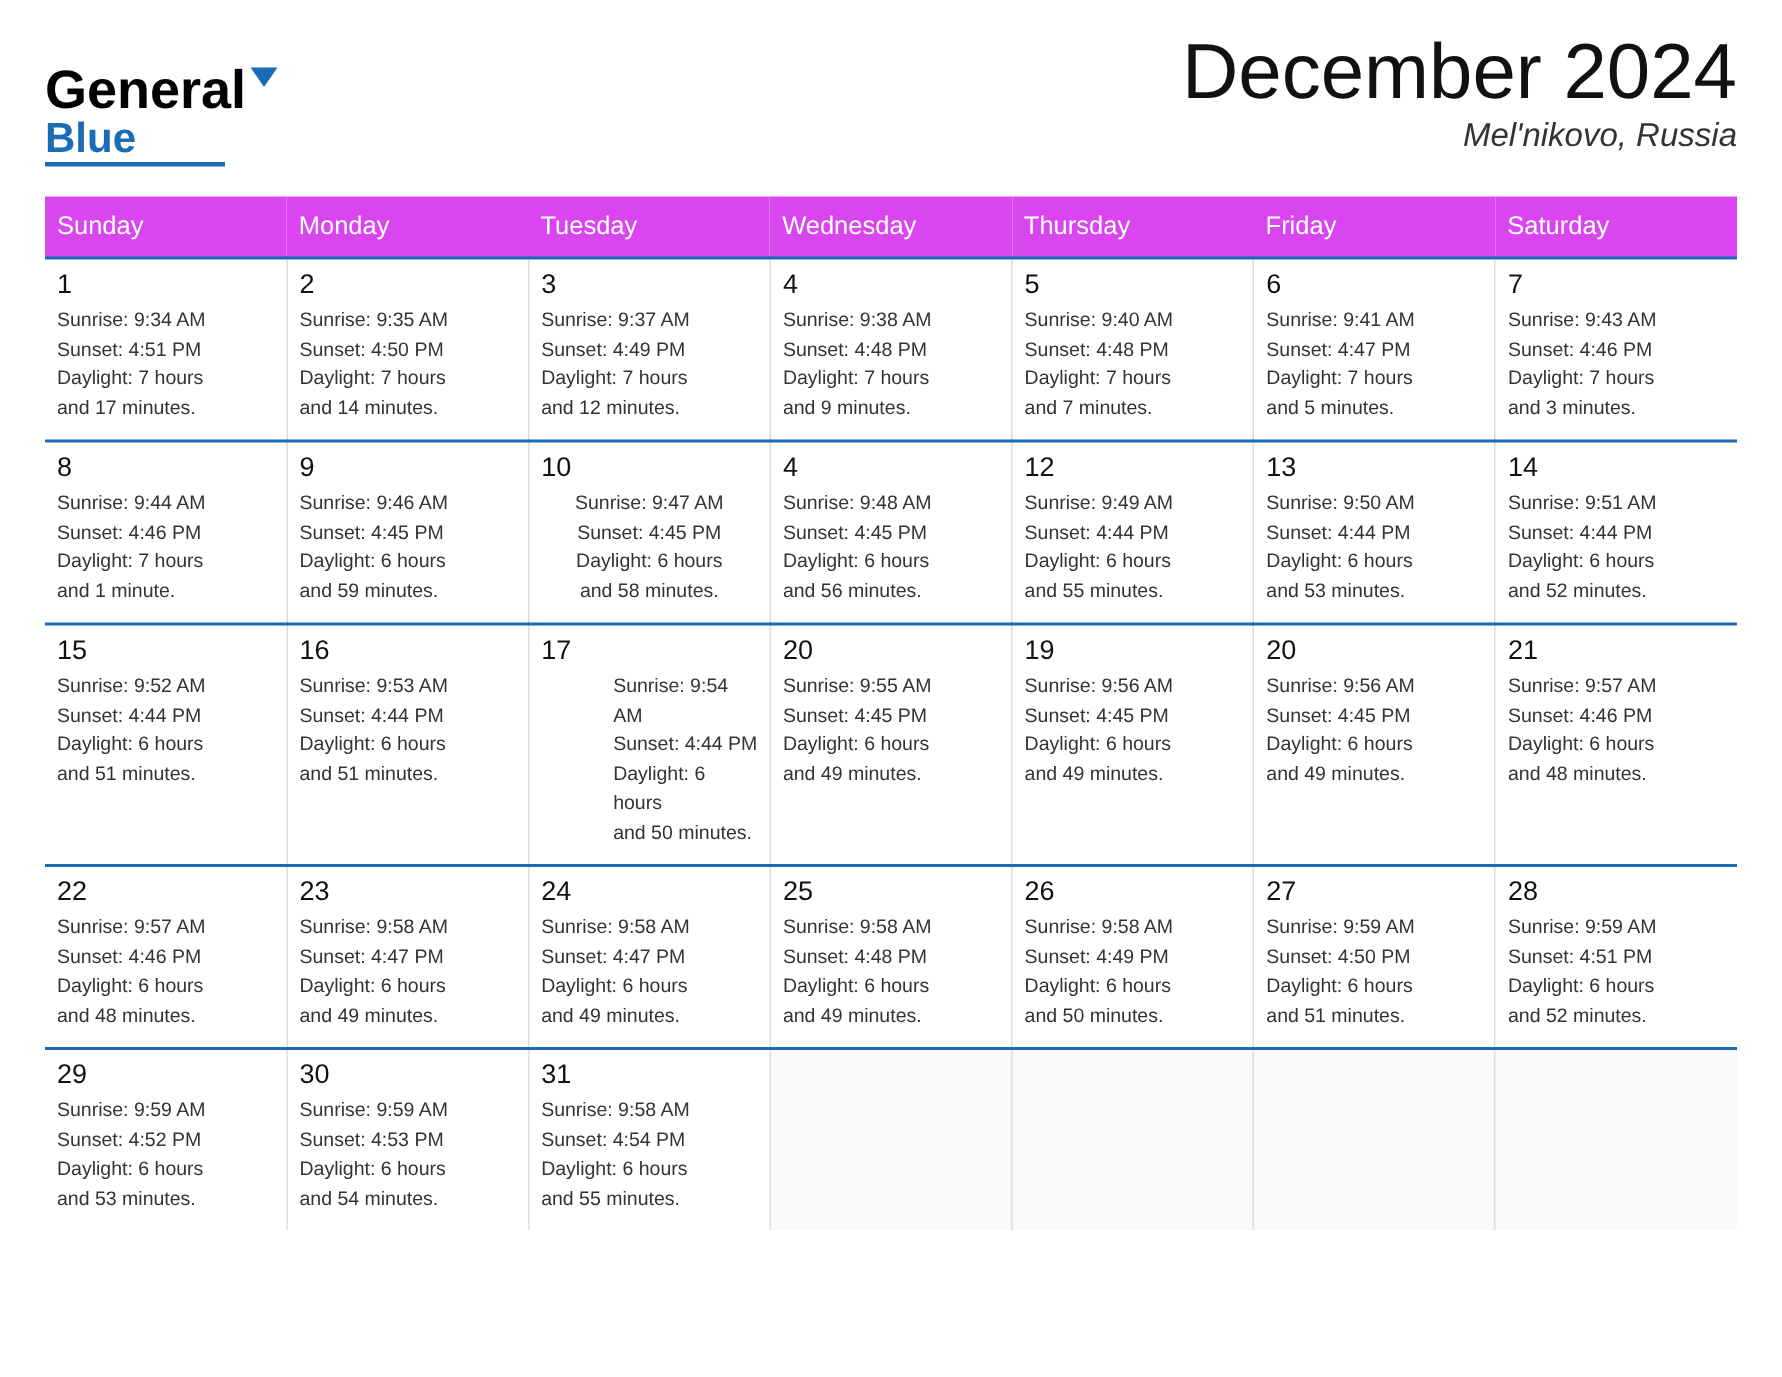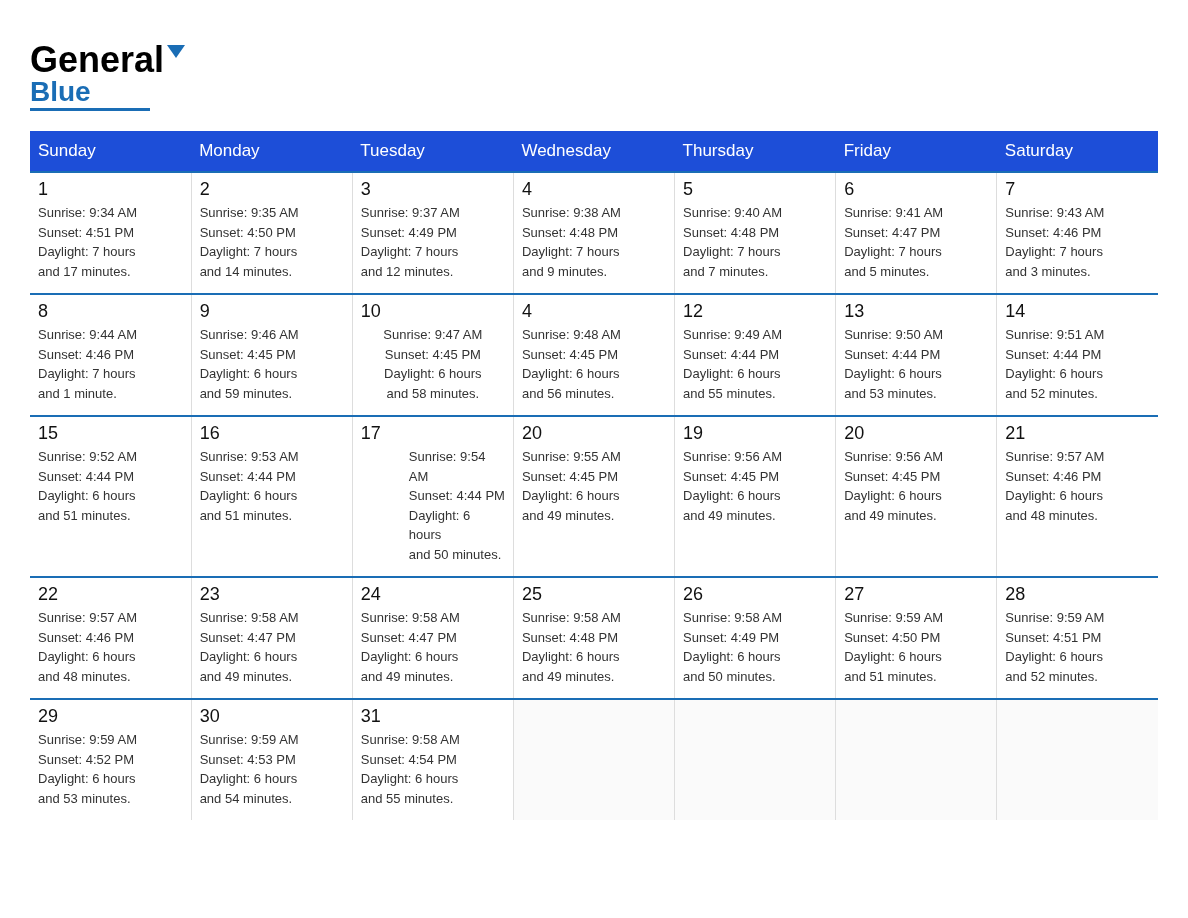--- a/index.html
+++ b/index.html
@@ -52,21 +52,21 @@
     .location {
       font-size: 22px;
       color: #333;
       font-style: italic;
     }
     table {
       width: 100%;
       border-collapse: collapse;
     }
     thead tr {
-      background: #1d4ed8;
+      background: #d946ef;
       color: #fff;
     }
     thead th {
       padding: 10px 8px;
       font-size: 17px;
       font-weight: normal;
       text-align: left;
       border: none;
     }
     tbody tr {
@@ -108,20 +108,22 @@
     <div style="display:flex; align-items:center; line-height:1;">
       <span class="logo-general">General</span>
       <span style="display:inline-block; width:0; height:0; border-left:9px solid transparent; border-right:9px solid transparent; border-top:13px solid #1a6db5; margin-left:3px; position:relative; top:2px;"></span>
     </div>
     <div style="display:flex; align-items:flex-start;">
       <span class="logo-blue">Blue</span>
     </div>
     <div class="logo-line"></div>
   </div>
   <div class="title-block">
+    <div class="month-title">December 2024</div>
+    <div class="location">Mel'nikovo, Russia</div>
   </div>
 </div>
 
 <table>
   <thead>
     <tr>
     <th>Sunday</th>
         <th>Monday</th>
         <th>Tuesday</th>
         <th>Wednesday</th>

